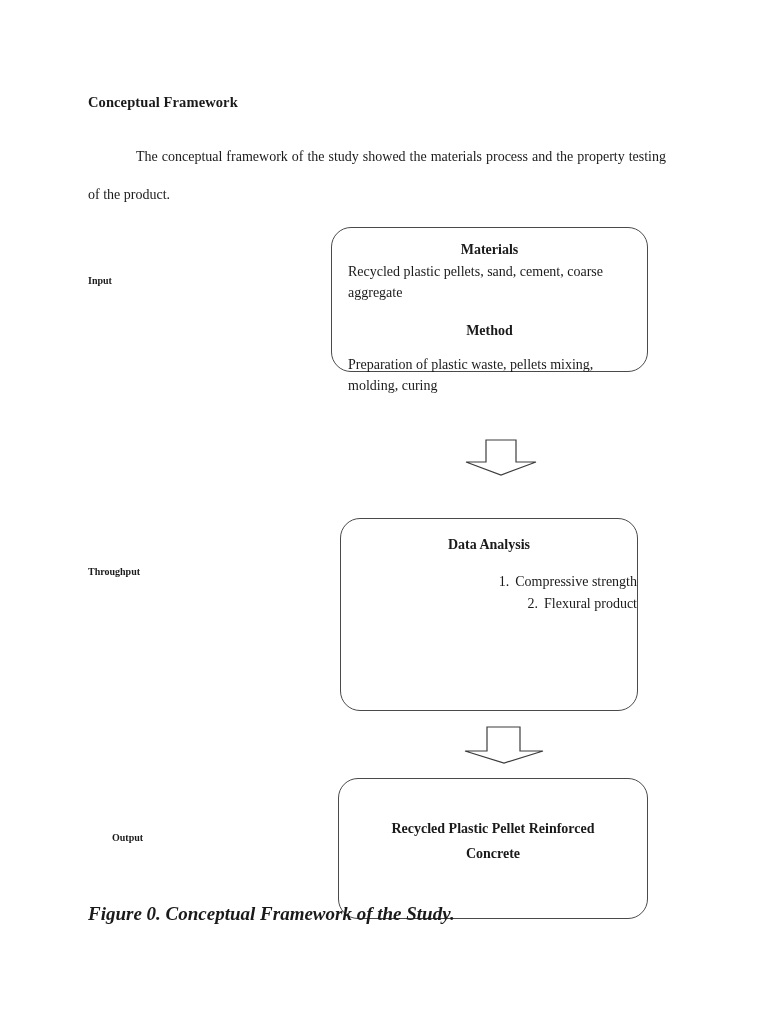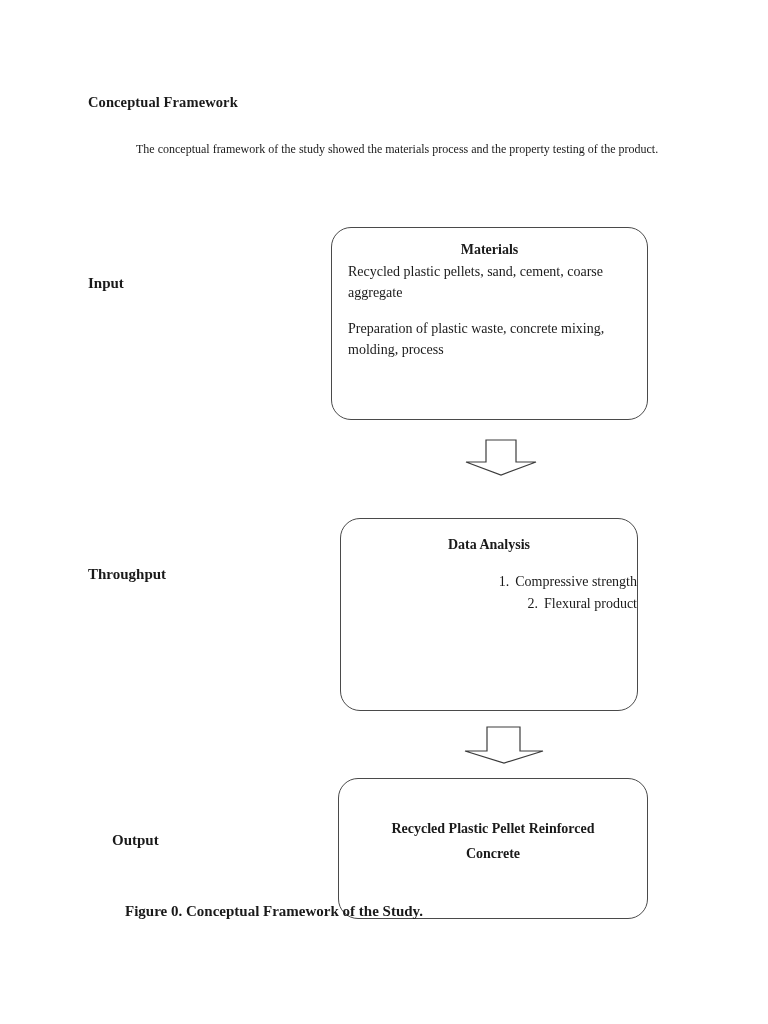--- a/index.html
+++ b/index.html
@@ -23,49 +23,49 @@
     left: 88px;
     top: 94px;
     font-size: 14.5px;
     font-weight: bold;
     letter-spacing: 0.1px;
     white-space: nowrap;
   }
   .intro-para {
     position: absolute;
     left: 88px;
-    top: 130px;
+    top: 138px;
     width: 578px;
-    font-size: 12px;
+    font-size: 14px;
     line-height: 38px;
     text-indent: 48px;
     text-align: justify;
   }
 
   
   .stage-label {
     position: absolute;
     left: 88px;
-    font-size: 15px;
+    font-size: 10px;
     font-weight: bold;
     white-space: nowrap;
   }
   .stage-label.input      { top: 275px; }
   .stage-label.throughput { top: 566px; }
   .stage-label.output     { top: 832px; margin-left: 24px; }
 
   
   .flow-box {
     position: absolute;
     box-sizing: border-box;
     border: 1.1px solid #4a4a4a;
     border-radius: 20px;
     background: #ffffff;
   }
-  .box-input      { left: 331px; top: 227px; width: 317px; height: 193px; }
+  .box-input      { left: 331px; top: 227px; width: 317px; height: 145px; }
   .box-throughput { left: 340px; top: 518px; width: 298px; height: 193px; }
   .box-output     { left: 338px; top: 778px; width: 310px; height: 141px; }
 
   .box-title {
     font-size: 14px;
     font-weight: bold;
     text-align: center;
   }
   .box-text {
     font-size: 14px;
@@ -118,43 +118,44 @@
     position: absolute;
   }
   .arrow-1 { left: 464px; top: 439px; }
   .arrow-2 { left: 462px; top: 726px; }
 
   
   .figure-caption {
     position: absolute;
     left: 88px;
     top: 903px;
-    font-size: 15px;
+    font-size: 19px;
+    font-style: italic;
     font-weight: bold;
     white-space: nowrap;
-    margin-left: 37px;
   }
 </style>
 </head>
 <body>
 
 <div class="page">
 
   <div class="section-heading">Conceptual Framework</div>
 
   <div class="intro-para">The conceptual framework of the study showed the materials process and the property testing of the product.</div>
 
   <div class="stage-label input">Input</div>
   <div class="stage-label throughput">Throughput</div>
   <div class="stage-label output">Output</div>
 
   <div class="flow-box box-input">
     <div class="box-title materials">Materials</div>
     <div class="box-text materials-body">Recycled plastic pellets, sand, cement, coarse aggregate</div>
-    <div class="box-text method-body">Preparation of plastic waste, concrete mixing, molding, process</div>
+    <div class="box-title method">Method</div>
+    <div class="box-text method-body">Preparation of plastic waste, pellets mixing, molding, curing</div>
   </div>
 
   <div class="arrow arrow-1">
     <svg width="74" height="38" viewBox="0 0 74 38" xmlns="http://www.w3.org/2000/svg">
       <path d="M 22 1 L 52 1 L 52 23 L 72 23 L 37 36 L 2 23 L 22 23 Z" fill="#ffffff" stroke="#3c3c3c" stroke-width="1.2" stroke-linejoin="miter"></path>
     </svg>
   </div>
 
   <div class="flow-box box-throughput">
     <div class="box-title analysis">Data Analysis</div>

